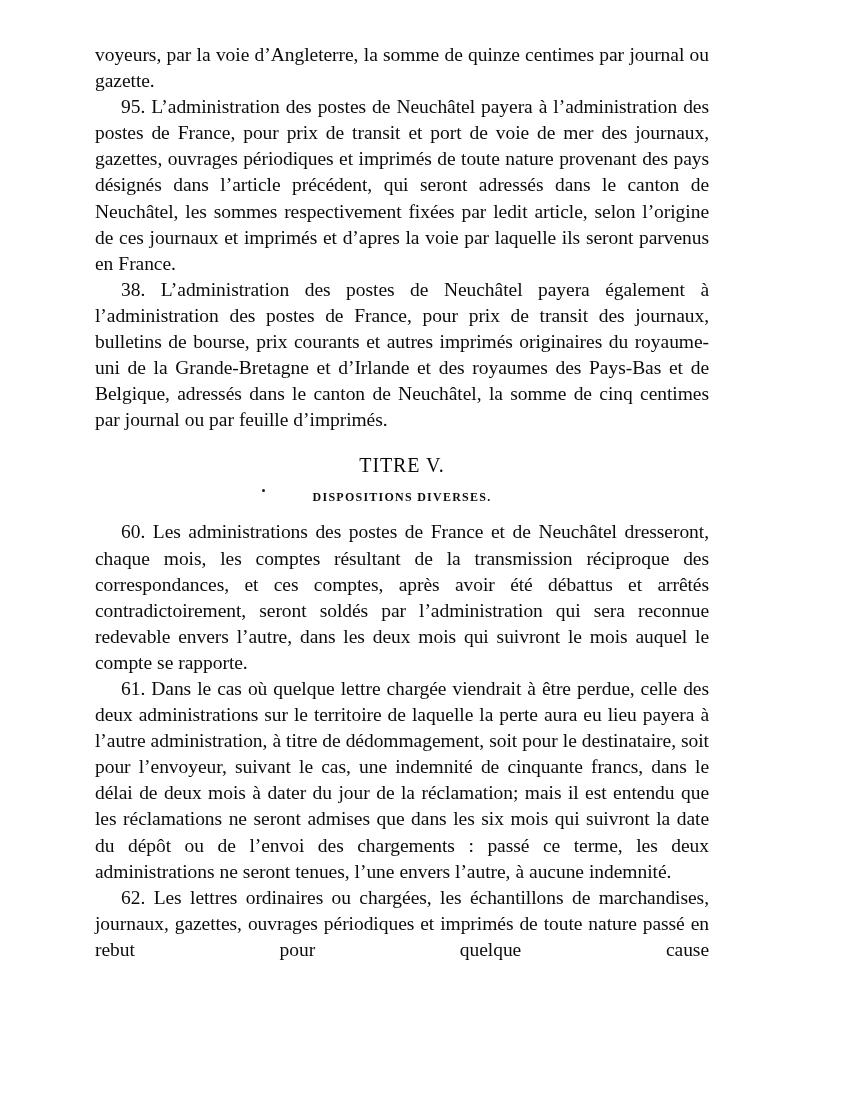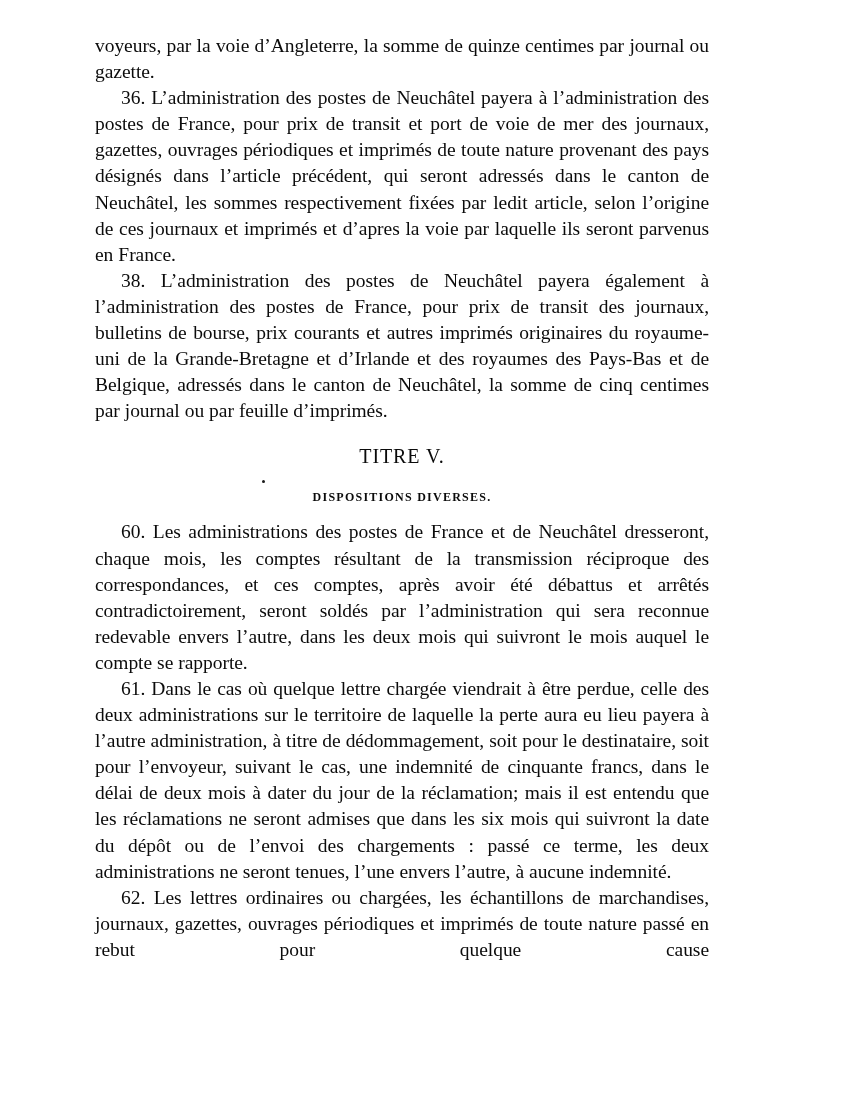--- a/index.html
+++ b/index.html
@@ -21,21 +21,21 @@
   .page {
     position: absolute;
     inset: 0;
     background: #ffffff;
   }
 
   
   .textblock {
     position: absolute;
     left: 95px;
-    top: 33px;
+    top: 42px;
     width: 614px;
   }
 
   
   .para {
     margin: 0;
     text-align: justify;
     text-align-last: left;
     text-justify: inter-word;
     font-size: 19.5px;
@@ -60,21 +60,21 @@
   
   .titlegroup {
     position: relative;
     margin: 20px 0 11px 0;
     text-align: center;
   }
   .titre {
     font-size: 20px;
     line-height: 25px;
     letter-spacing: 0.9px;
-    margin: 17px;
+    margin: 8px;
   }
   .subtitle {
     font-size: 12px;
     line-height: 22px;
     letter-spacing: 1.25px;
     margin: 6px 0 0 0;
     font-weight: 600;
   }
   
   .speck {
@@ -89,21 +89,21 @@
 </style>
 </head>
 <body>
 
 <div class="page">
   <div class="textblock">
 
     <p class="para full-last">voyeurs, par la voie d’Angleterre, la somme de quinze centimes par journal ou gazette.</p>
 
     <p class="para indent">
-      <span class="artnum">36.</span>
+      <span class="artnum">95.</span>
       <span>L’administration des postes de Neuchâtel payera à l’administration des postes de France, pour prix de transit et port de voie de mer des journaux, gazettes, ouvrages périodiques et imprimés de toute nature provenant des pays désignés dans l’article précédent, qui seront adressés dans le canton de Neuchâtel, les sommes respectivement fixées par ledit article, selon l’origine de ces journaux et imprimés et d’apres la voie par laquelle ils seront parvenus en France.</span>
     </p>
 
     <p class="para indent">
       <span class="artnum">38.</span>
       <span>L’administration des postes de Neuchâtel payera également à l’administration des postes de France, pour prix de transit des journaux, bulletins de bourse, prix courants et autres imprimés originaires du royaume-uni de la Grande-Bretagne et d’Irlande et des royaumes des Pays-Bas et de Belgique, adressés dans le canton de Neuchâtel, la somme de cinq centimes par journal ou par feuille d’imprimés.</span>
     </p>
 
     <div class="titlegroup">
       <div class="titre">TITRE V.</div>

